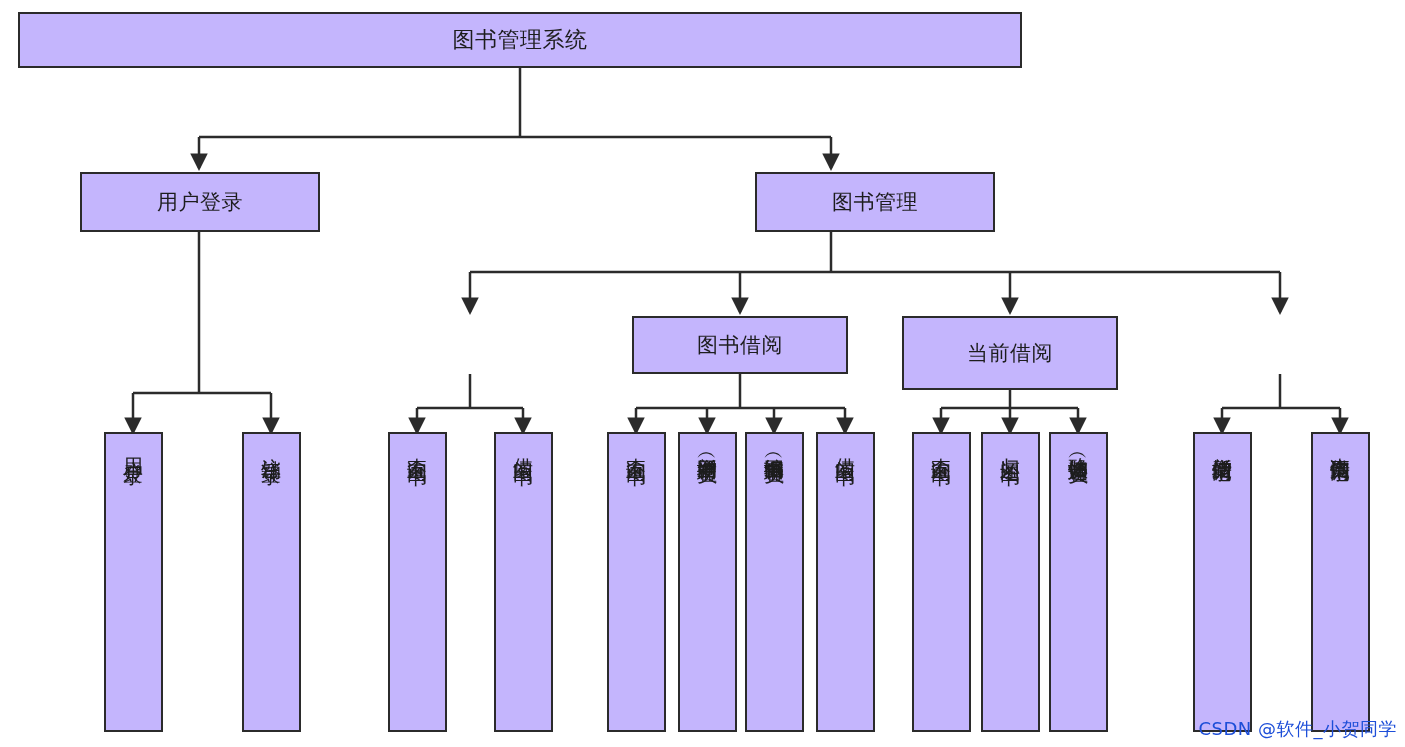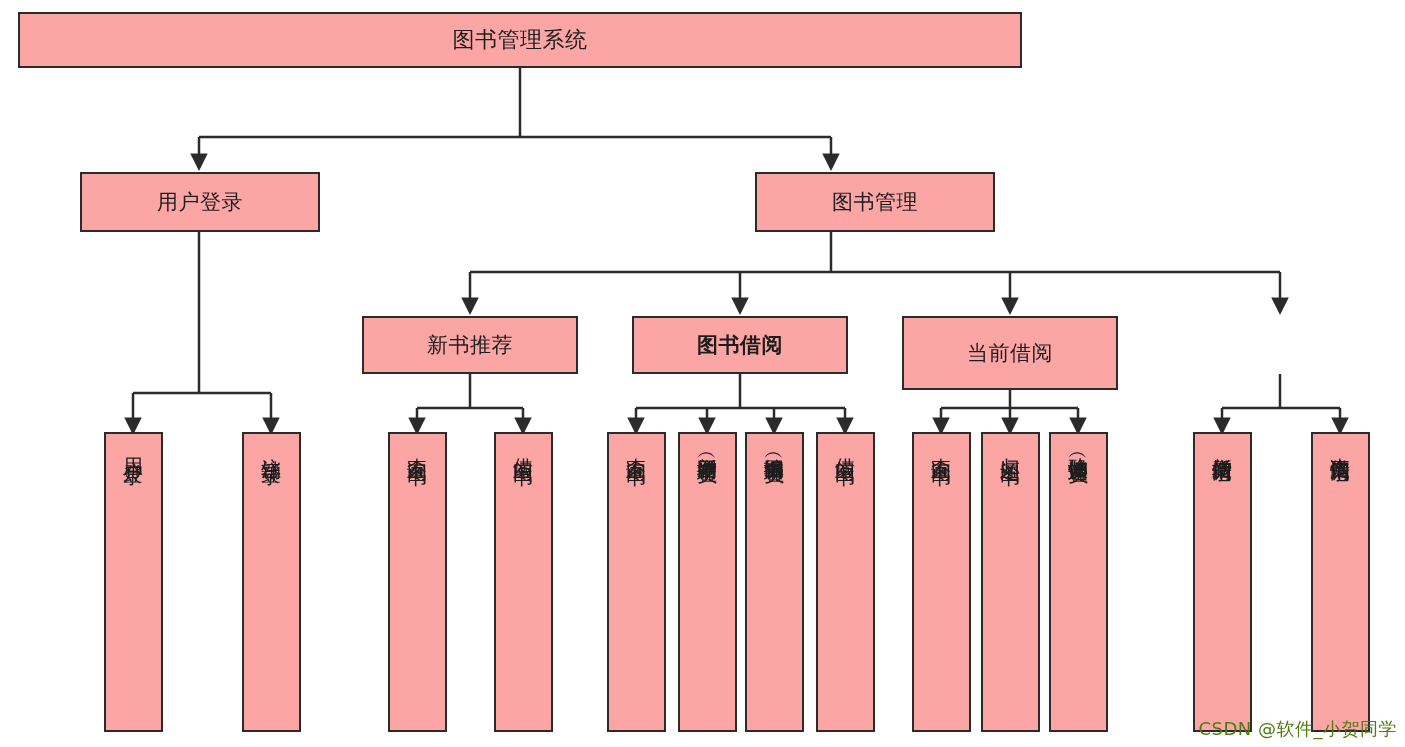--- a/index.html
+++ b/index.html
@@ -23,21 +23,21 @@
     left: 0;
     top: 0;
     width: 1405px;
     height: 747px;
     pointer-events: none;
   }
   .node {
     position: absolute;
     box-sizing: border-box;
     border: 2.5px solid #2b2b2b;
-    background: #fca5a5;
+    background: #c4b5fd;
     display: flex;
     align-items: center;
     justify-content: center;
     color: #1d1d1d;
     z-index: 2;
   }
   .node-label {
     display: block;
     text-align: center;
     line-height: 1.18;
@@ -67,21 +67,21 @@
     max-height: 276px;
   }
   .node.leaf.tall-text .node-label {
     letter-spacing: 1px;
   }
   #watermark {
     position: absolute;
     right: 8px;
     bottom: 6px;
     font-size: 18px;
-    color: #4d7c0f;
+    color: #1d4ed8;
     letter-spacing: 0.5px;
     z-index: 5;
     white-space: nowrap;
   }
 </style>
 </head>
 <body>
 
 <div id="diagram-canvas">
 
@@ -139,24 +139,21 @@
     <span class="node-label">图书管理系统</span>
   </div>
 
   <div class="node horiz" style="left:80px; top:172px; width:240px; height:60px;">
     <span class="node-label">用户登录</span>
   </div>
   <div class="node horiz" style="left:711px; top:172px; width:240px; height:60px;margin-left:44px;">
     <span class="node-label">图书管理</span>
   </div>
 
-  <div class="node horiz" style="left:362px; top:316px; width:216px; height:58px;">
-    <span class="node-label">新书推荐</span>
-  </div>
-  <div class="node horiz" style="left:632px; top:316px; width:216px; height:58px;font-weight:bold;">
+  <div class="node horiz" style="left:632px; top:316px; width:216px; height:58px;">
     <span class="node-label">图书借阅</span>
   </div>
   <div class="node horiz" style="left:902px; top:316px; width:216px; height:74px;">
     <span class="node-label">当前借阅</span>
   </div>
 
   <div class="node leaf" style="left:104px; top:432px; width:59px; height:300px;">
     <span class="node-label">用户登录</span>
   </div>
   <div class="node leaf" style="left:242px; top:432px; width:59px; height:300px;">

